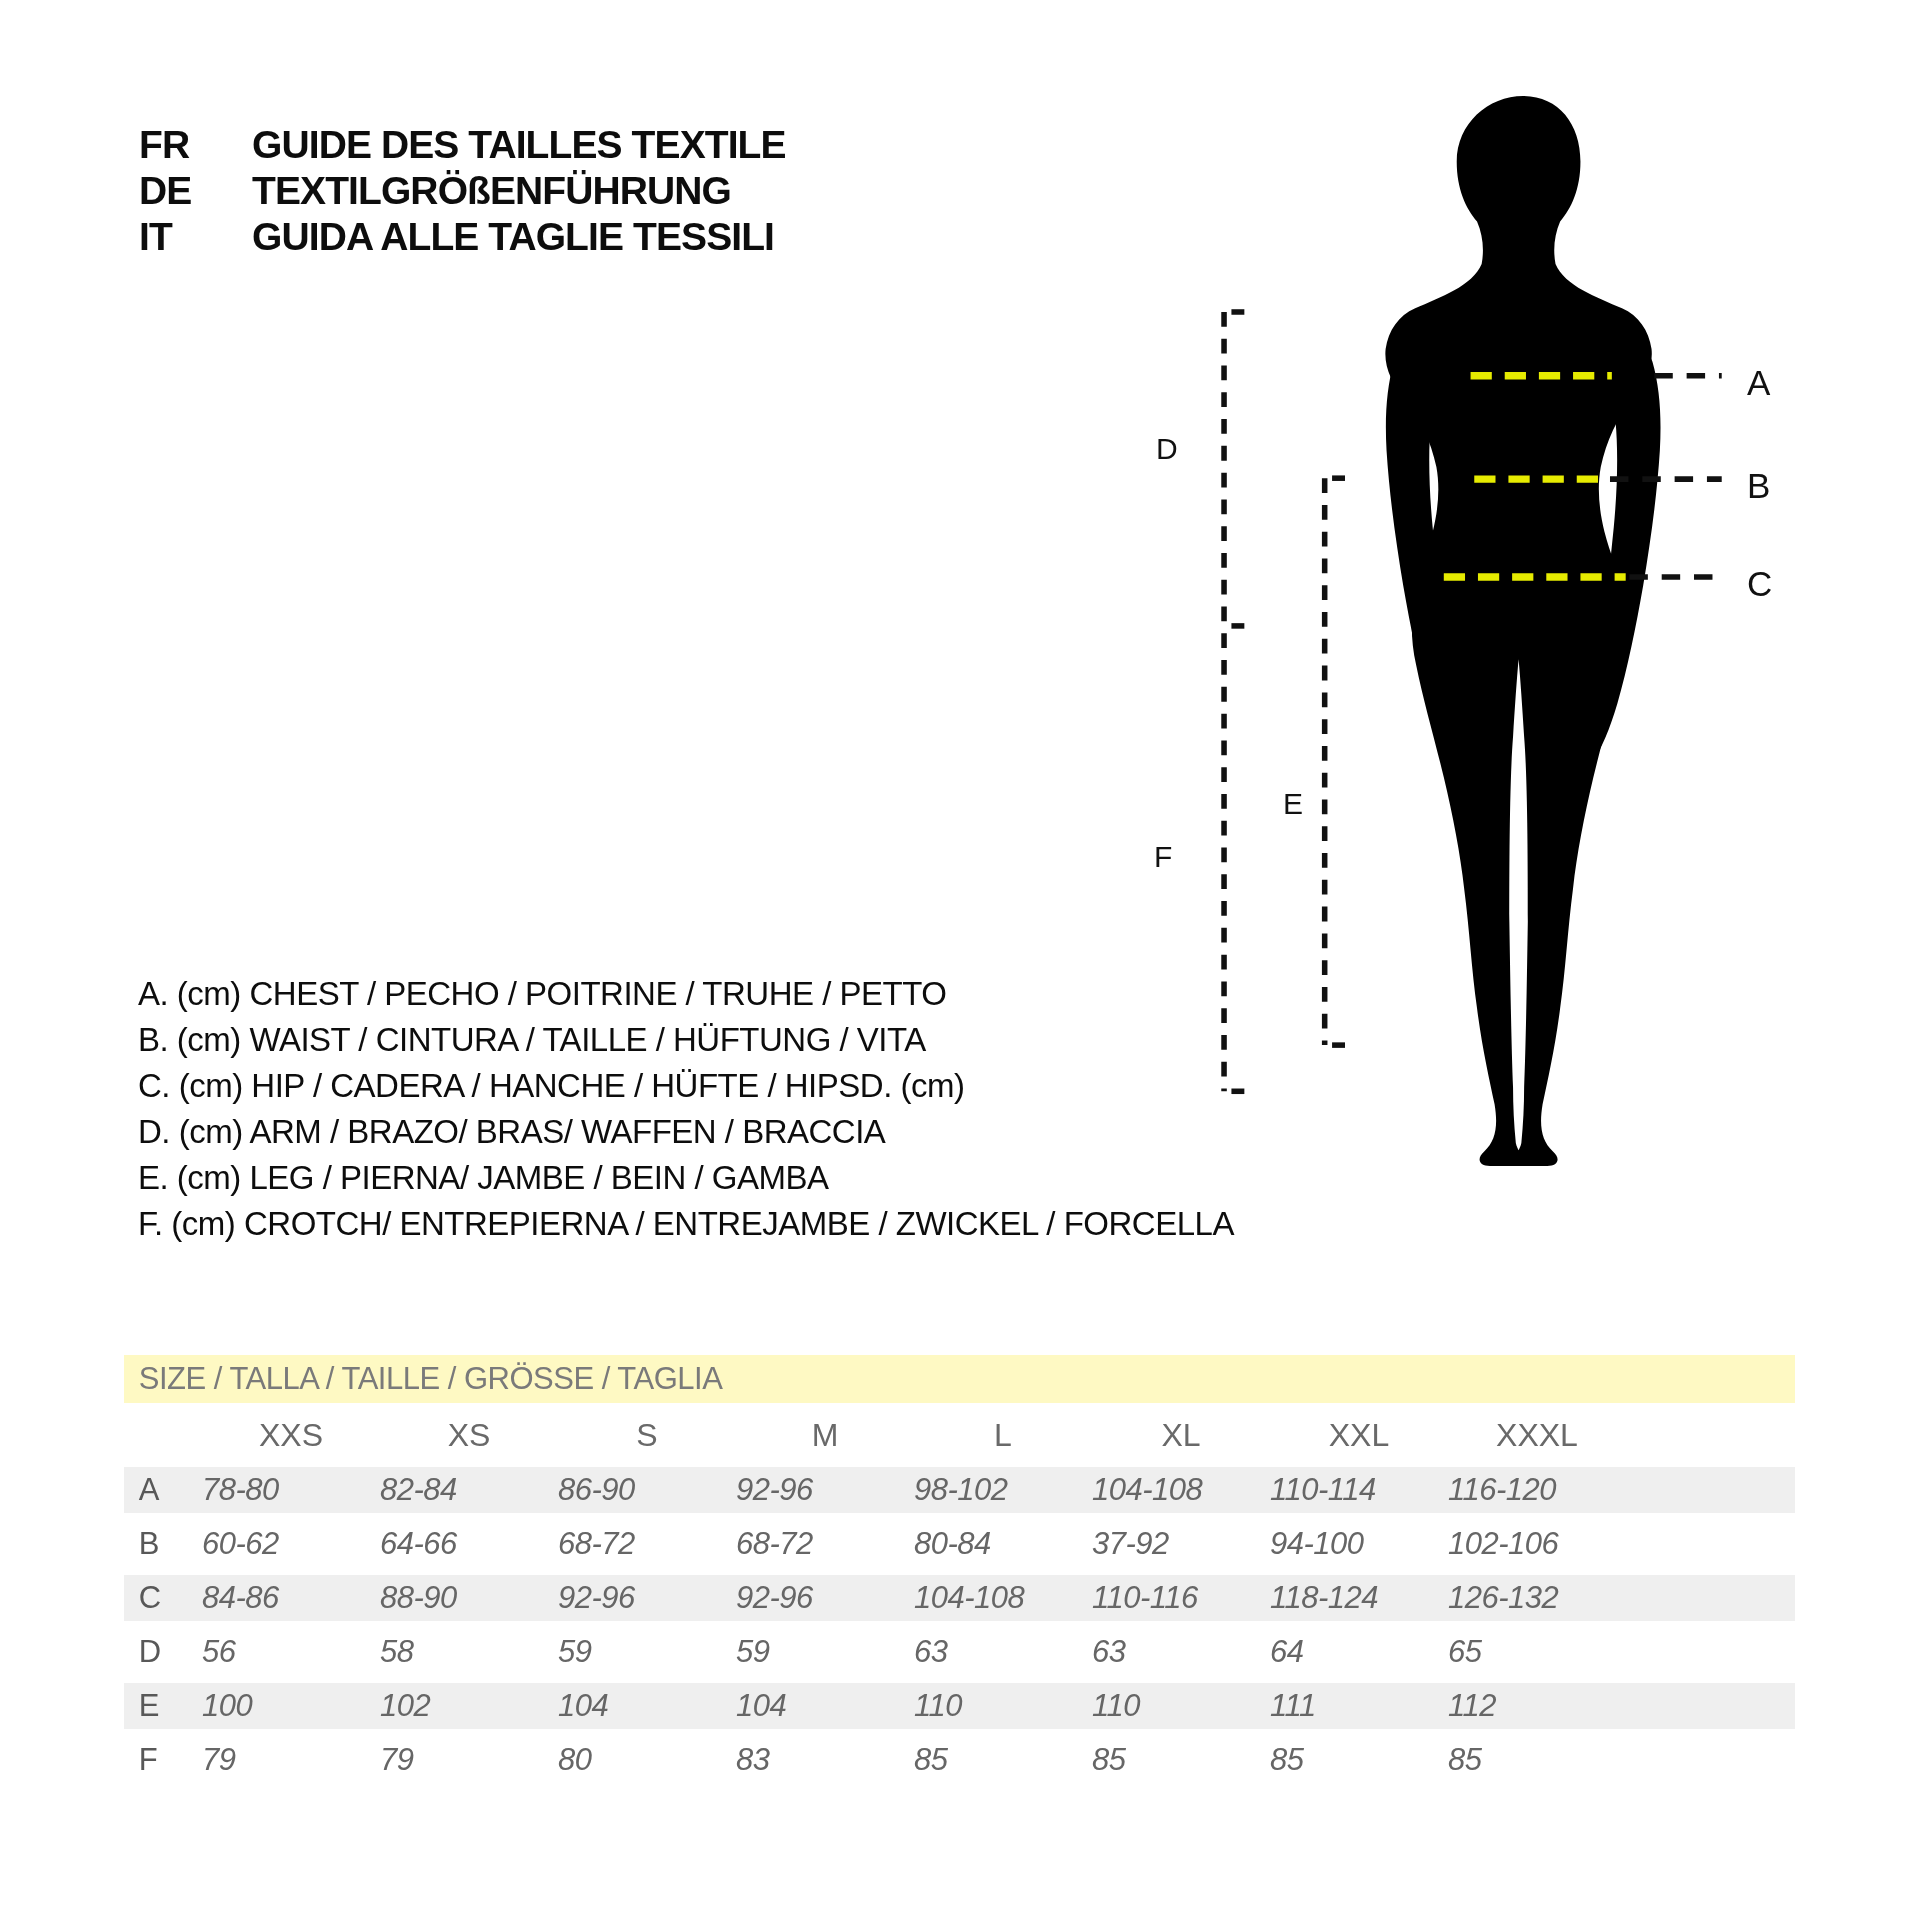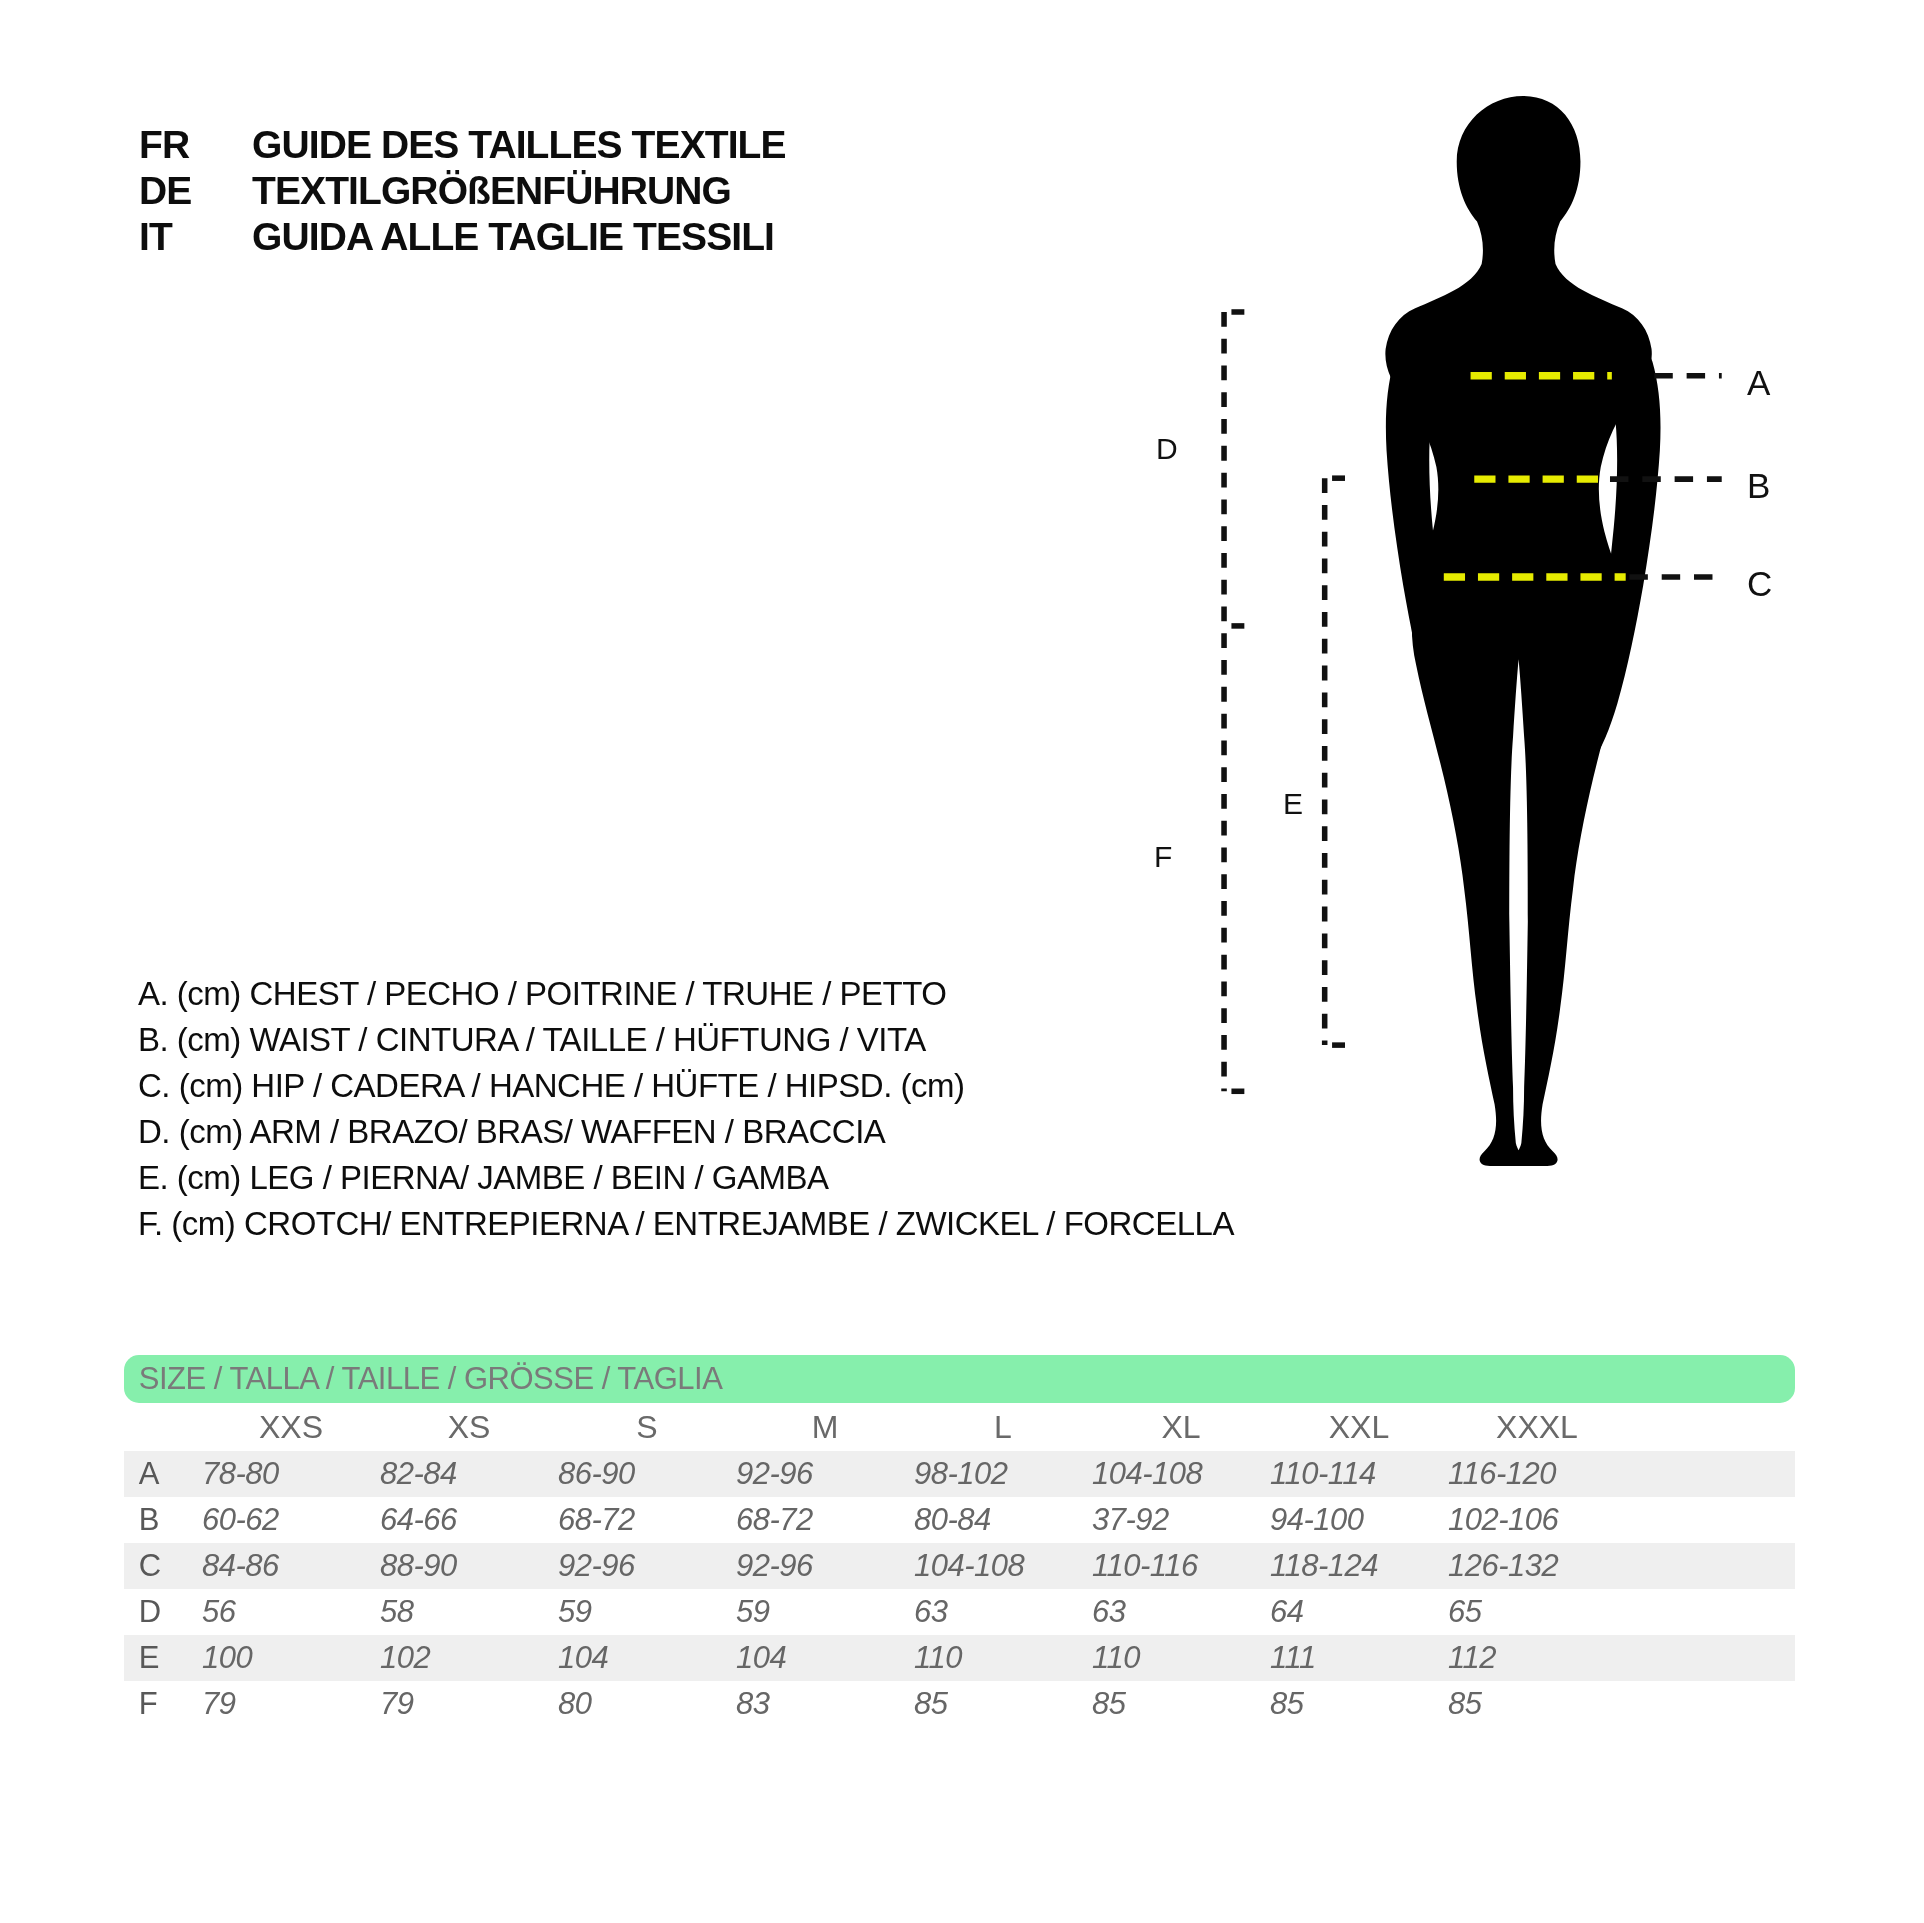--- a/index.html
+++ b/index.html
@@ -17,23 +17,23 @@
   .measure-label{position:absolute;font-size:35px;line-height:35px;font-weight:400;color:#111;}
   .measure-label.small{font-size:30px;line-height:30px;}
   
   .legend-block{position:absolute;left:138px;top:971px;}
   .legend-row{height:46px;line-height:46px;font-size:33px;letter-spacing:-0.5px;white-space:nowrap;color:#0d0d0d;}
   
   .gender-line{position:absolute;left:138px;top:1279px;height:46px;line-height:46px;
     font-size:35px;letter-spacing:-0.5px;color:#0d0d0d;}
   
   .size-table{position:absolute;left:124px;top:1355px;width:1671px;}
-  .st-band{height:48px;line-height:48px;background:#86efac;color:#7a7a7a;
-    font-size:31px;padding-left:14.8px;letter-spacing:-0.5px;box-sizing:border-box;border-radius:15px;}
-  .st-row{display:grid;grid-template-columns:78px repeat(8,178px);height:46px;line-height:46px;}
+  .st-band{height:48px;line-height:48px;background:#fef9c3;color:#7a7a7a;
+    font-size:31px;padding-left:14.8px;letter-spacing:-0.5px;box-sizing:border-box;}
+  .st-row{display:grid;grid-template-columns:78px repeat(8,178px);height:46px;line-height:46px;margin-top:8px;}
   .st-row.sizes{height:48px;line-height:48px;background:#ffffff;color:#696969;}
   .st-row.stripe{background:#efefef;}
   .st-row.plain{background:#ffffff;}
   .st-cell{font-size:31px;color:#666666;letter-spacing:-0.5px;font-style:italic;}
   .st-rowlabel{font-size:31px;text-align:left;padding-left:14.8px;color:#585858;}
   .st-sizecell{font-size:32px;text-align:center;color:#696969;}
 </style>
 </head>
 <body>
 

